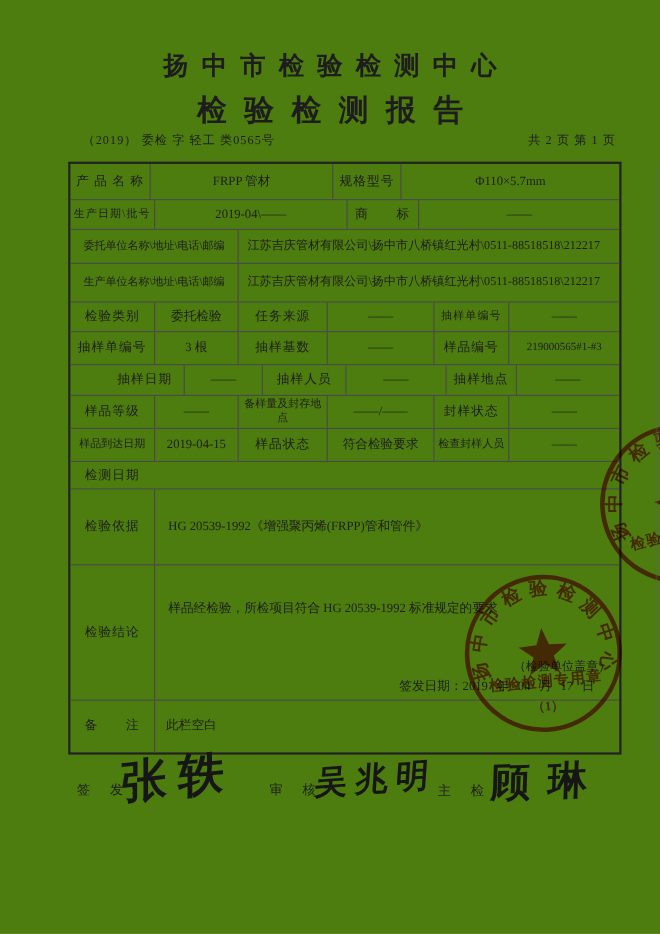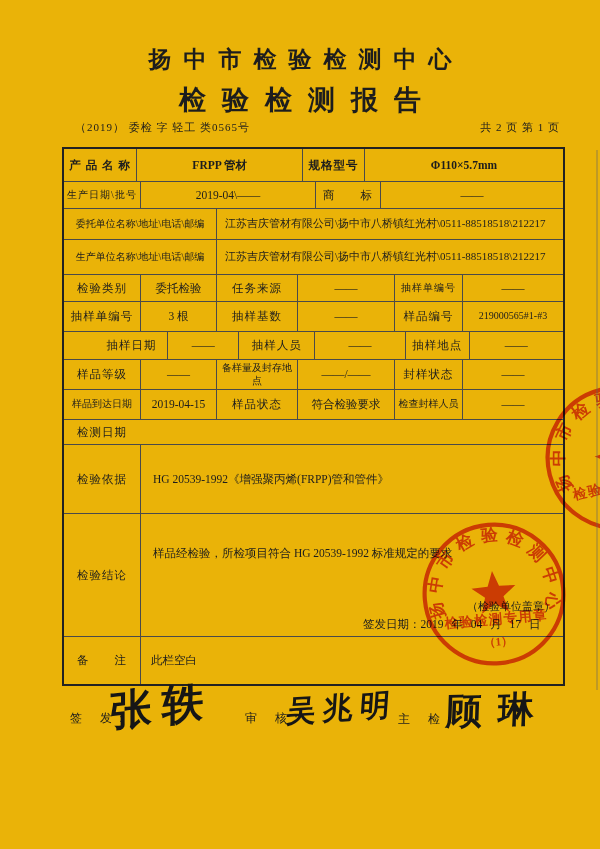--- a/index.html
+++ b/index.html
@@ -1,30 +1,30 @@
 <!DOCTYPE html>
 <html><head>
 <meta charset="utf-8">
 <style>
   html,body{margin:0;padding:0;}
   body{width:600px;height:849px;background:#ffffff;position:relative;
        font-family:"Liberation Serif","DejaVu Serif",serif;color:#1d1d1d;}
-  .page{position:absolute;inset:0;overflow:hidden;background:#eab308;}
+  .page{position:absolute;inset:0;overflow:hidden;background:#4d7c0f;}
 
   .org{position:absolute;top:44px;left:0;width:100%;text-align:center;
        font-size:23px;font-weight:bold;letter-spacing:12px;text-indent:12px;}
   .title{position:absolute;top:82px;left:0;width:100%;text-align:center;
        font-size:27px;font-weight:bold;letter-spacing:16px;text-indent:16px;}
   .meta{position:absolute;top:120px;left:75px;right:40px;display:flex;
        justify-content:space-between;font-size:11px;letter-spacing:1px;}
 
   .tbl{position:absolute;left:62px;top:147px;width:503px;border:2px solid #222;
        box-sizing:border-box;background:transparent;}
   .row{display:flex;border-top:1px solid #4a4a4a;box-sizing:border-box;}
-  .row:first-child{border-top:none;font-weight:bold;}
+  .row:first-child{border-top:none;}
   .cell{box-sizing:border-box;border-left:1px solid #4a4a4a;display:flex;
        align-items:center;justify-content:center;text-align:center;
        font-size:11.5px;padding:1px 3px;overflow:hidden;line-height:1.25;}
   .cell:first-child{border-left:none;}
   .lbl{letter-spacing:1px;}
   .small{font-size:10px;}
   .leftal{justify-content:flex-start;text-align:left;padding-left:8px;}
 
   .concl{position:relative;}
   .concl-text{position:absolute;left:12px;top:32px;font-size:11.5px;}

